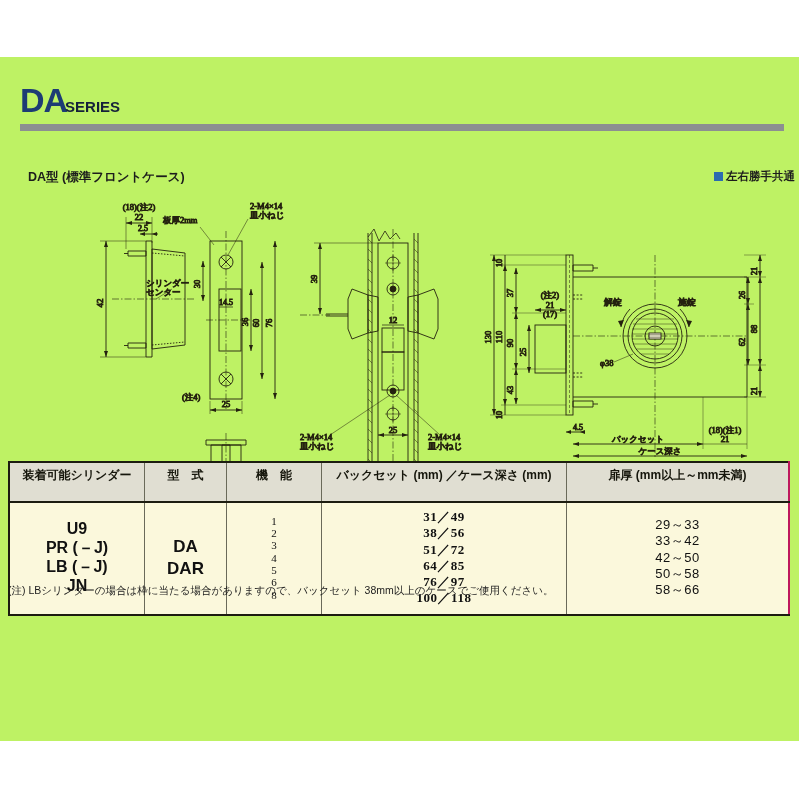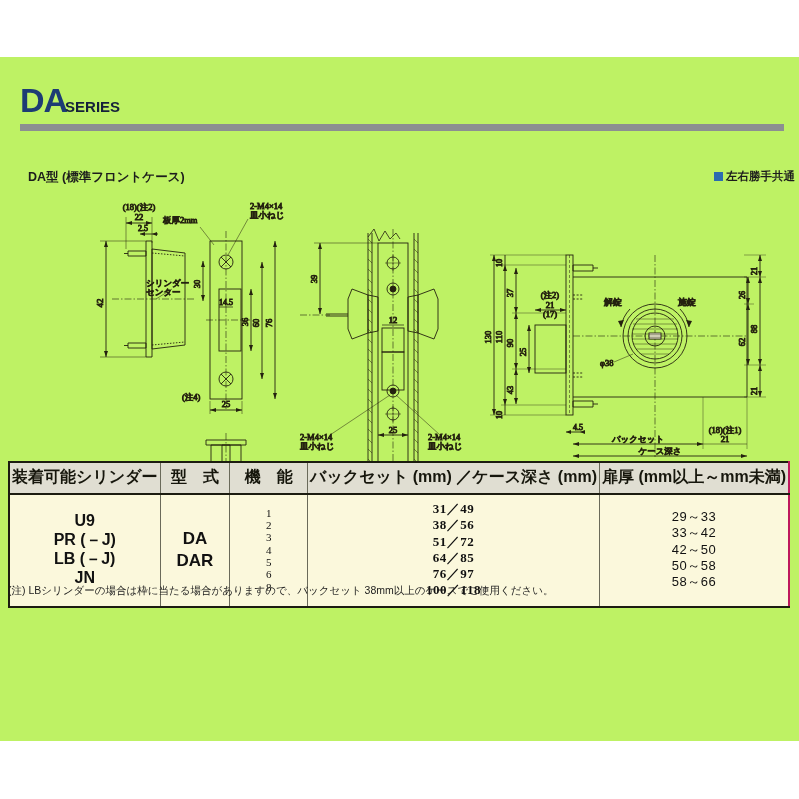--- a/index.html
+++ b/index.html
@@ -46,22 +46,22 @@
   #spec{
     position:absolute;left:8px;top:404px;width:782px;
     border-collapse:collapse;
   }
   #spec th{
     background:#e0ded2;
     border-left:1px solid #6a6a5a;
     border-right:1px solid #6a6a5a;
     border-top:2px solid #1c1c10;
     border-bottom:2px solid #1c1c10;
-    font-size:16px;font-weight:bold;color:#16160c;
-    padding:4px 2px 5px;white-space:nowrap;margin-top:16px;
+    font-size:12px;font-weight:bold;color:#16160c;
+    padding:4px 2px 17px;white-space:nowrap;margin-top:16px;
   }
   #spec td{
     background:#fbf8dc;
     border-left:1px solid #6a6a5a;
     border-right:1px solid #6a6a5a;
     border-bottom:2px solid #1c1c10;
     text-align:center;vertical-align:middle;
     padding:6px 2px 7px;
   }
   #spec th:first-child,#spec td:first-child{border-left:2px solid #1c1c10;}

